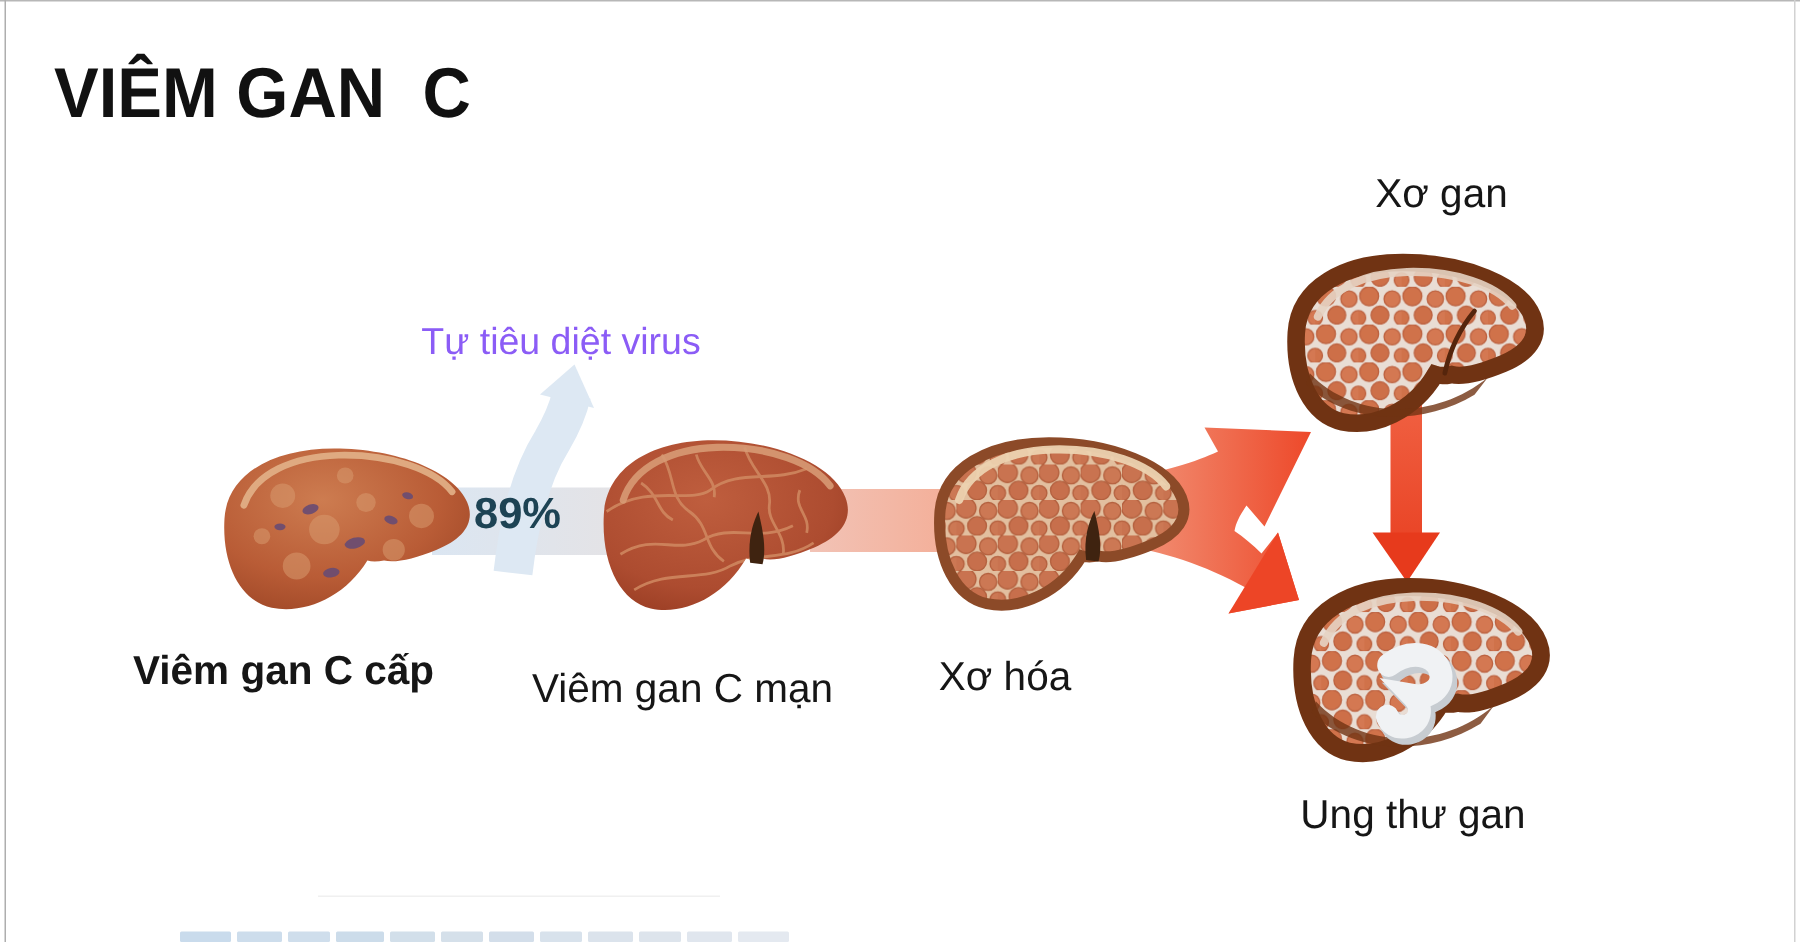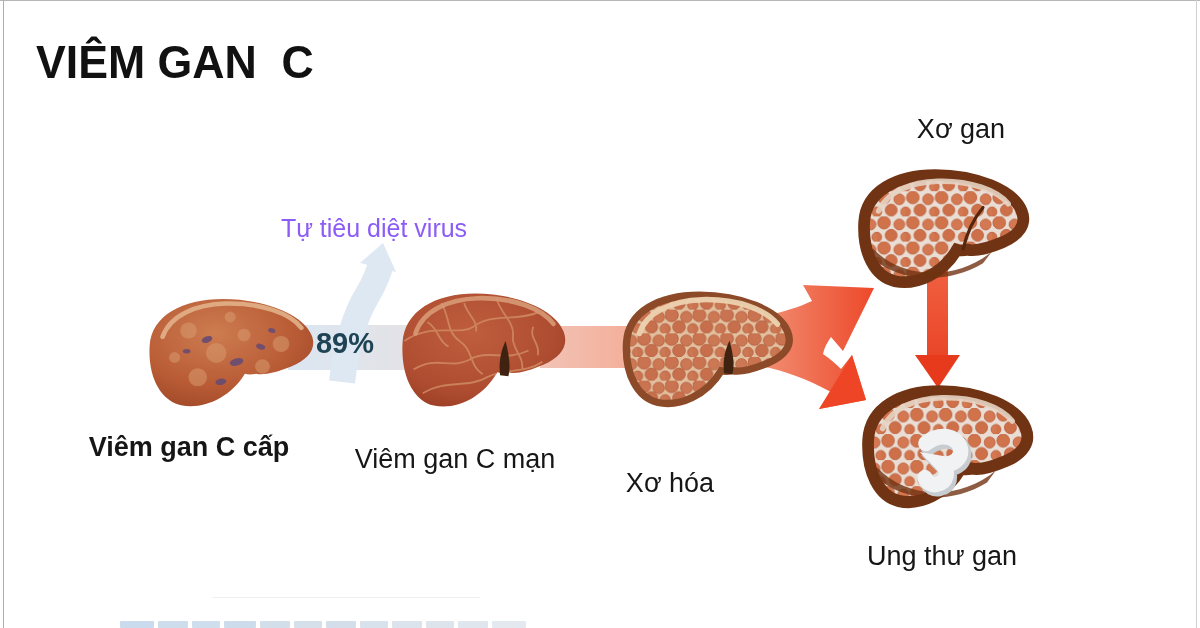--- a/index.html
+++ b/index.html
@@ -201,25 +201,25 @@
 <div class="title">VIÊM GAN  C</div>
 
 <div class="lbl-selfclear" style="left:374px;top:170px;">Tự tiêu diệt virus</div>
 
 <div class="lbl-percent" style="left:345px;top:327px;">89%</div>
 
 <div class="lbl" style="left:189px;top:432px;font-weight:bold;">Viêm gan C cấp</div>
 
 <div class="lbl" style="left:455px;top:444px;">Viêm gan C mạn</div>
 
-<div class="lbl" style="left:670px;top:436px;margin-top:32px;">Xơ hóa</div>
+<div class="lbl" style="left:670px;top:436px;">Xơ hóa</div>
 
 <div class="lbl" style="left:961px;top:114px;">Xơ gan</div>
 
-<div class="lbl" style="left:942px;top:528px;margin-top:13px;">Ung thư gan</div>
+<div class="lbl" style="left:942px;top:528px;">Ung thư gan</div>
 
 <div class="faint-line"></div>
 <div class="bottom-strip">
   <i style="width:34px;background:#c9dbec"></i>
   <i style="width:30px;background:#cdddec"></i>
   <i style="width:28px;background:#cfdeec"></i>
   <i style="width:32px;background:#ccdcea"></i>
   <i style="width:30px;background:#d2dfea"></i>
   <i style="width:28px;background:#d5e0ea"></i>
   <i style="width:30px;background:#d3deea"></i>

